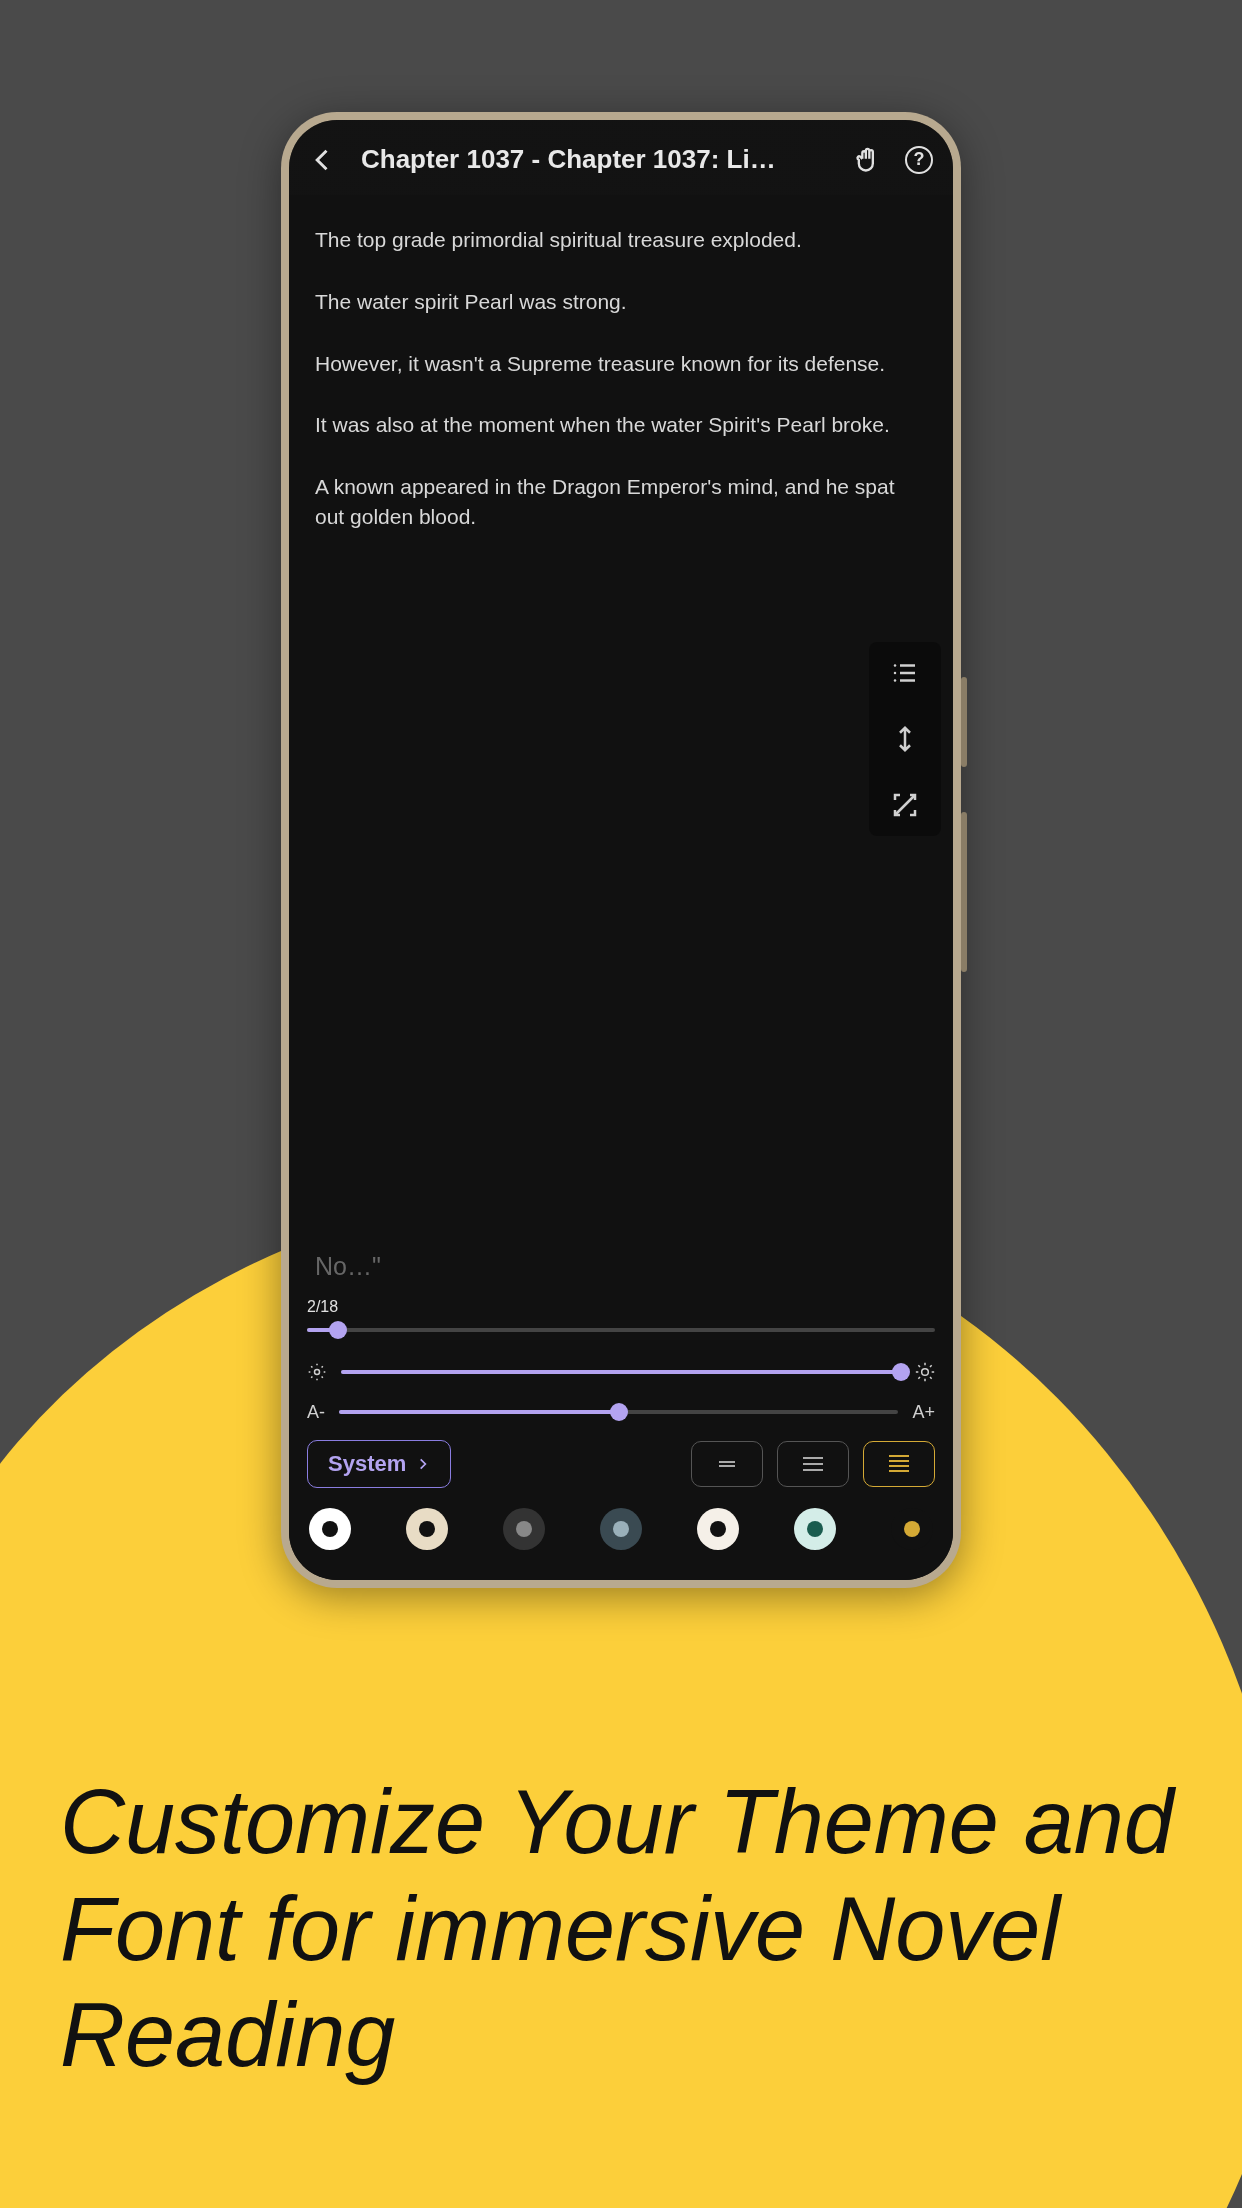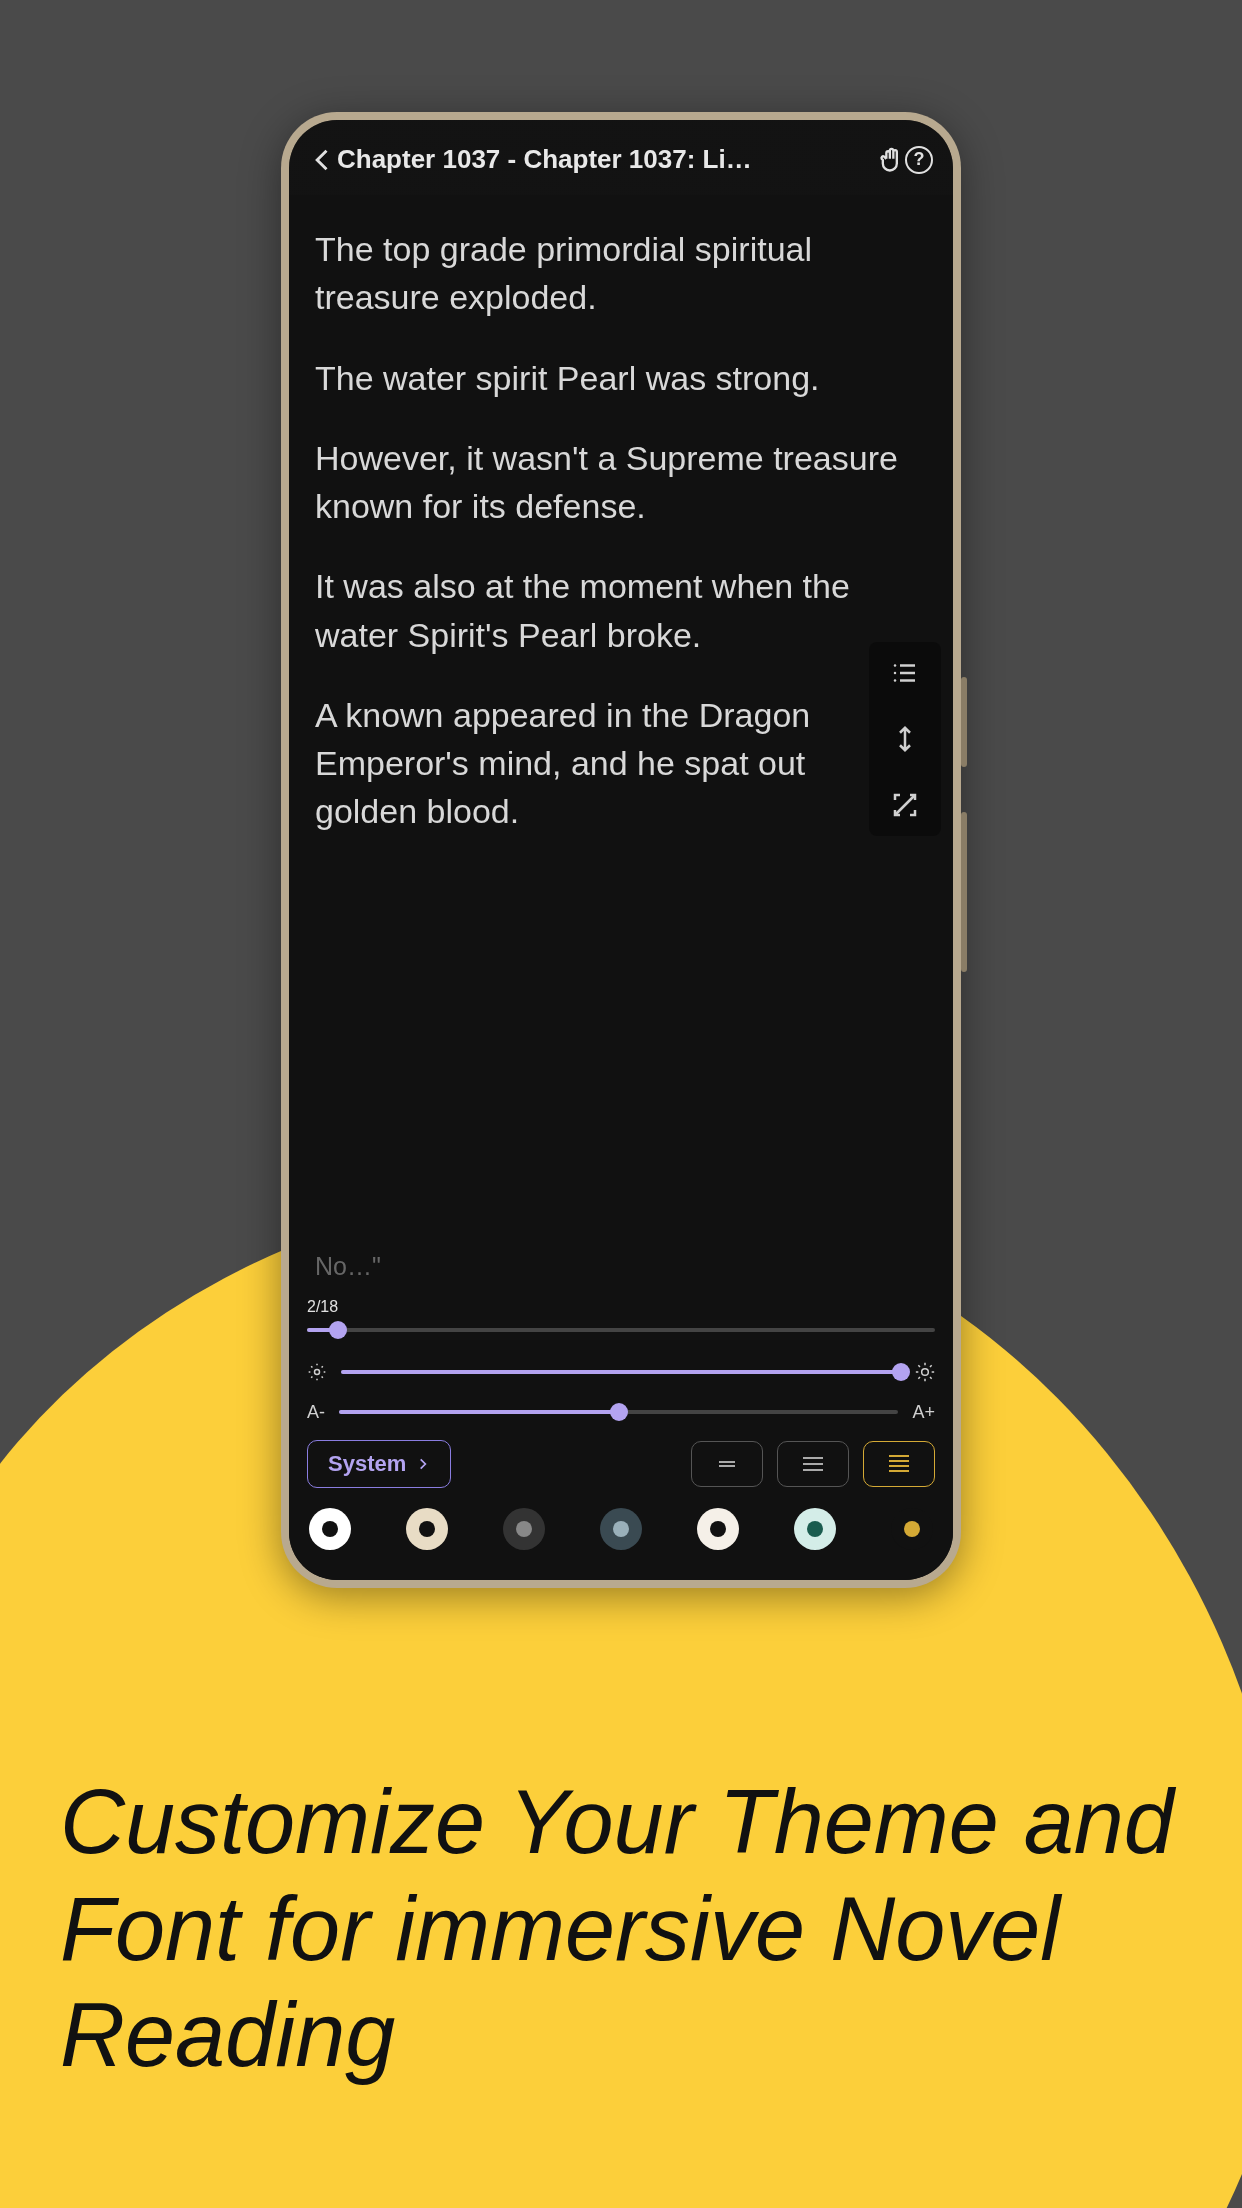--- a/index.html
+++ b/index.html
@@ -55,20 +55,21 @@
   height: 100%;
   background: #111111;
   border-radius: 48px;
   overflow: hidden;
   position: relative;
 }
 .header-bar {
   display: flex;
   align-items: center;
   padding: 24px 20px 20px 20px;
+  gap: 24px;
   background: linear-gradient(rgba(20,20,20,0.6), rgba(20,20,20,0.6));
 }
 .back-arrow {
   width: 28px;
   height: 28px;
   stroke: #e0e0e0;
   stroke-width: 2.5;
   fill: none;
   cursor: pointer;
 }
@@ -96,21 +97,21 @@
   display: flex;
   align-items: center;
   justify-content: center;
   color: #e0e0e0;
   font-size: 18px;
   font-weight: bold;
 }
 .content-area {
   padding: 30px 43px 10px 26px;
   color: #d8d8d8;
-  font-size: 34px;
+  font-size: 21px;
   line-height: 1.42;
 }
 .content-area p { margin-bottom: 32px; }
 .side-toolbar {
   position: absolute;
   right: 12px;
   top: 522px;
   width: 72px;
   background: rgba(10,10,10,0.75);
   border-radius: 8px;

